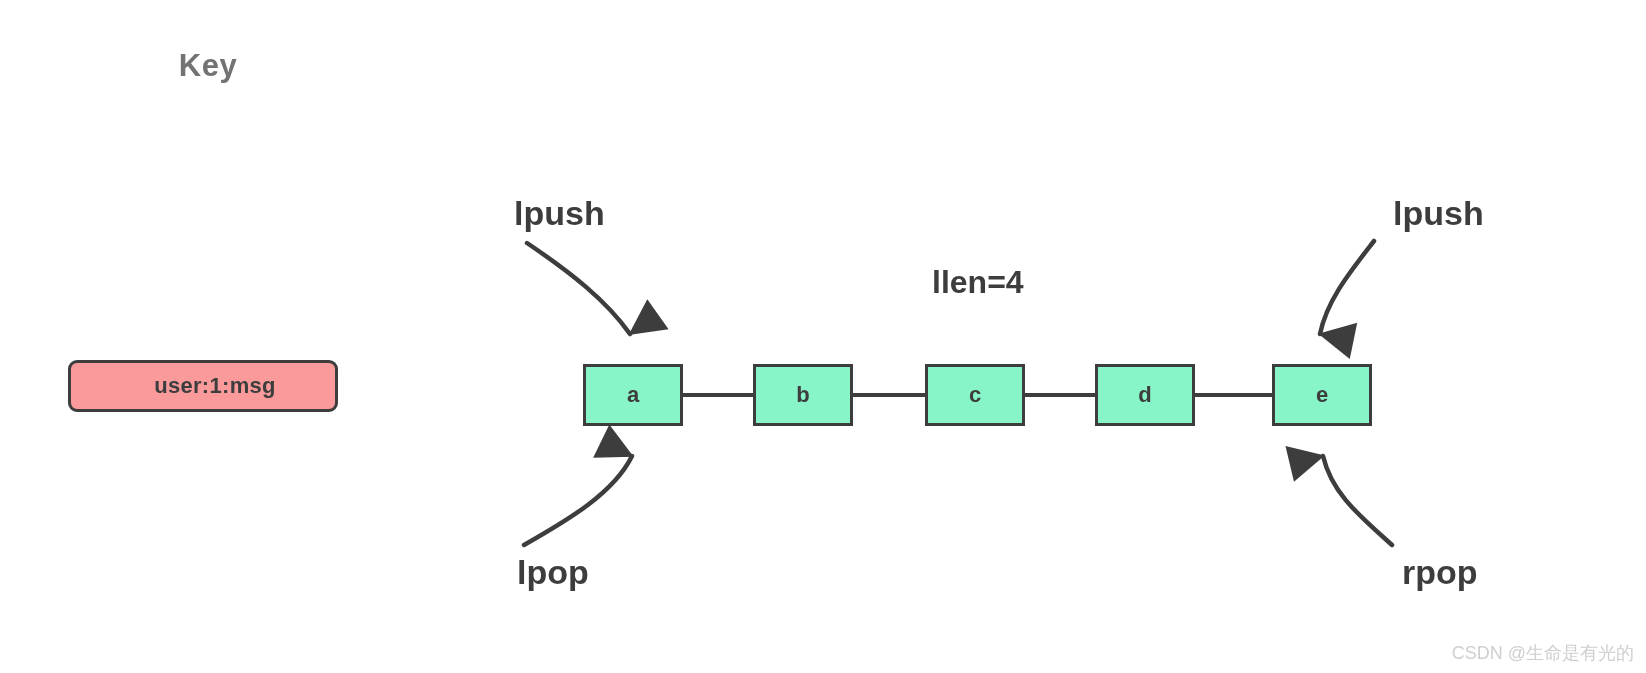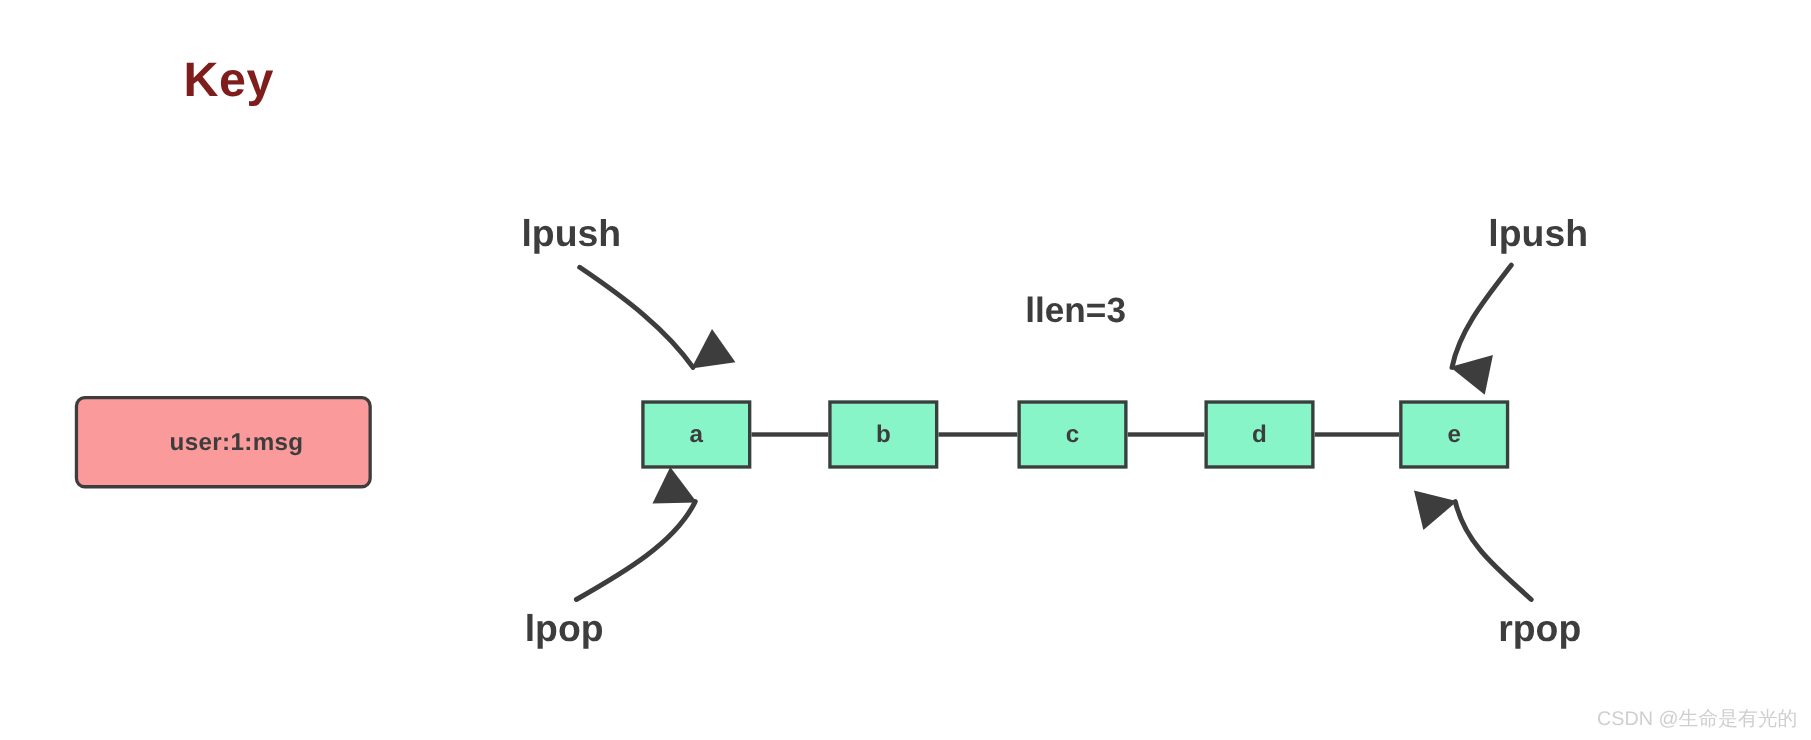--- a/index.html
+++ b/index.html
@@ -12,36 +12,36 @@
   }
   #canvas {
     position: relative;
     width: 1646px;
     height: 673px;
     background: #ffffff;
     overflow: hidden;
   }
   .hdr {
     position: absolute;
-    font-size: 44px;
+    font-size: 31px;
     font-weight: bold;
-    color: #7f1d1d;
+    color: #737373;
     letter-spacing: 0.5px;
     white-space: nowrap;
     transform: translateX(-50%);
   }
   #hdr-key  { left: 208px; top: 48px; }
   #hdr-value{ left: 968px; top: 48px; }
 
   #key-box {
     position: absolute;
     left: 68px;
     top: 360px;
     width: 270px;
-    height: 84px;
+    height: 52px;
     background: #fa9a9a;
     border: 3px solid #3d3d3d;
     border-radius: 9px;
     box-sizing: border-box;
     display: flex;
     align-items: center;
     justify-content: center;
     padding-left: 24px;
   }
   #key-box-label {
@@ -84,20 +84,21 @@
   #link-1 { left: 853px; width: 72px; }
   #link-2 { left: 1025px; width: 70px; }
   #link-3 { left: 1195px; width: 77px; }
 
   .op {
     position: absolute;
     font-size: 34px;
     font-weight: bold;
     color: #3d3d3d;
     white-space: nowrap;
+    margin-left: 40px;
   }
   #op-lpush { left: 474px; top: 194px; }
   #op-rpush { left: 1353px; top: 194px; }
   #op-lpop  { left: 477px; top: 553px; }
   #op-rpop  { left: 1362px; top: 553px; }
 
   .ann {
     position: absolute;
     font-size: 32px;
     font-weight: bold;
@@ -174,17 +175,17 @@
     <path d="M524,545 C568,520 614,493 632,456" fill="none" stroke="#3d3d3d" stroke-width="4.5" stroke-linecap="round" marker-end="url(#head-up)"></path>
 
     <path d="M1392,545 C1360,516 1332,494 1323,456" fill="none" stroke="#3d3d3d" stroke-width="4.5" stroke-linecap="round" marker-end="url(#head-up)"></path>
   </svg>
 
   <div class="op" id="op-lpush">lpush</div>
   <div class="op" id="op-rpush">lpush</div>
   <div class="op" id="op-lpop">lpop</div>
   <div class="op" id="op-rpop">rpop</div>
 
-  <div class="ann" id="ann-llen">llen=3</div>
+  <div class="ann" id="ann-llen">llen=4</div>
 
   <div id="watermark">CSDN @生命是有光的</div>
 
 </div>
 
 </body></html>

